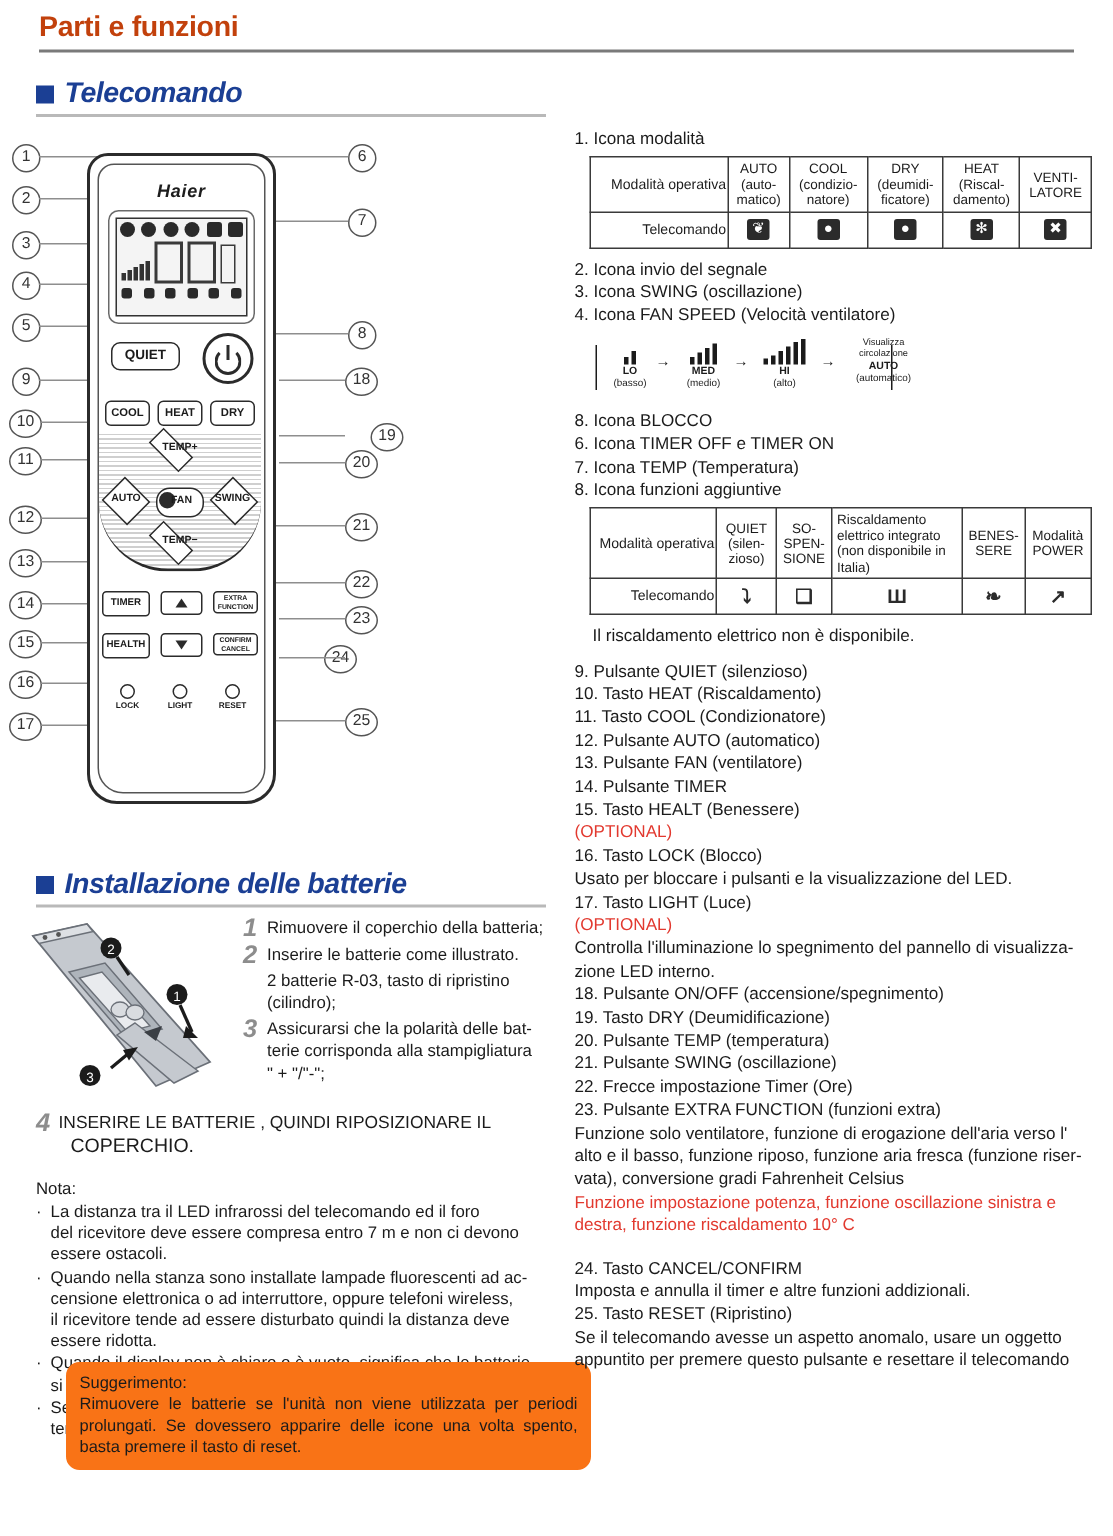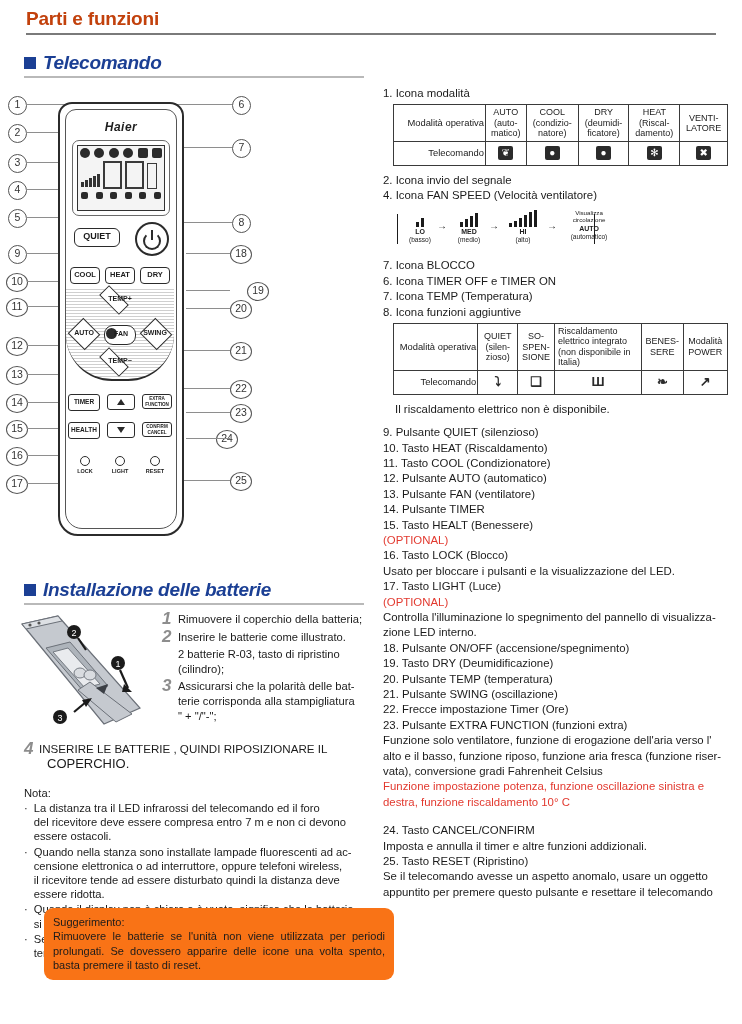--- a/index.html
+++ b/index.html
@@ -498,20 +498,21 @@
         <td class="icocell"><span class="gico">❦</span></td>
         <td class="icocell"><span class="gico">●</span></td>
         <td class="icocell"><span class="gico">●</span></td>
         <td class="icocell"><span class="gico">✻</span></td>
         <td class="icocell"><span class="gico">✖</span></td>
       </tr>
     </tbody>
       </table>
 
     <div class="ol-item">2. Icona invio del segnale</div>
+    <div class="ol-item">3. Icona SWING (oscillazione)</div>
     <div class="ol-item">4. Icona FAN SPEED (Velocità ventilatore)</div>
 
     <div class="fanspeed">
       <div class="fs-bracket" style="left:0px;top:6px;width:196px;border-bottom:none;border-left:1px solid #1b1b1b;border-right:1px solid #1b1b1b;height:30px;"></div>
 
       <div class="fs-group" style="left:6px;top:2px;width:34px;">
         <div class="fs-bars">
             <i style="height:5px"></i>
             <i style="height:9px"></i>
           </div>
@@ -549,21 +550,21 @@
       <div class="fs-vis" style="left:162px;top:1px;width:60px;">
         <div>Visualizza</div>
         <div>circolazione</div>
       </div>
       <div class="fs-group" style="left:160px;top:16px;width:64px;">
         <div class="fs-l1">AUTO</div>
         <div class="fs-l2">(automatico)</div>
       </div>
     </div>
 
-    <div class="ol-item">7. Icona BLOCCO</div>
+    <div class="ol-item">8. Icona BLOCCO</div>
     <div class="ol-item">6. Icona TIMER OFF e TIMER ON</div>
     <div class="ol-item">7. Icona TEMP (Temperatura)</div>
     <div class="ol-item">8. Icona funzioni aggiuntive</div>
 
     <table class="icotab">
       <tbody>
           <tr>
         <td class="lbl">Modalità operativa</td>
         <td style="width:40px;">
           <div>QUIET</div>

